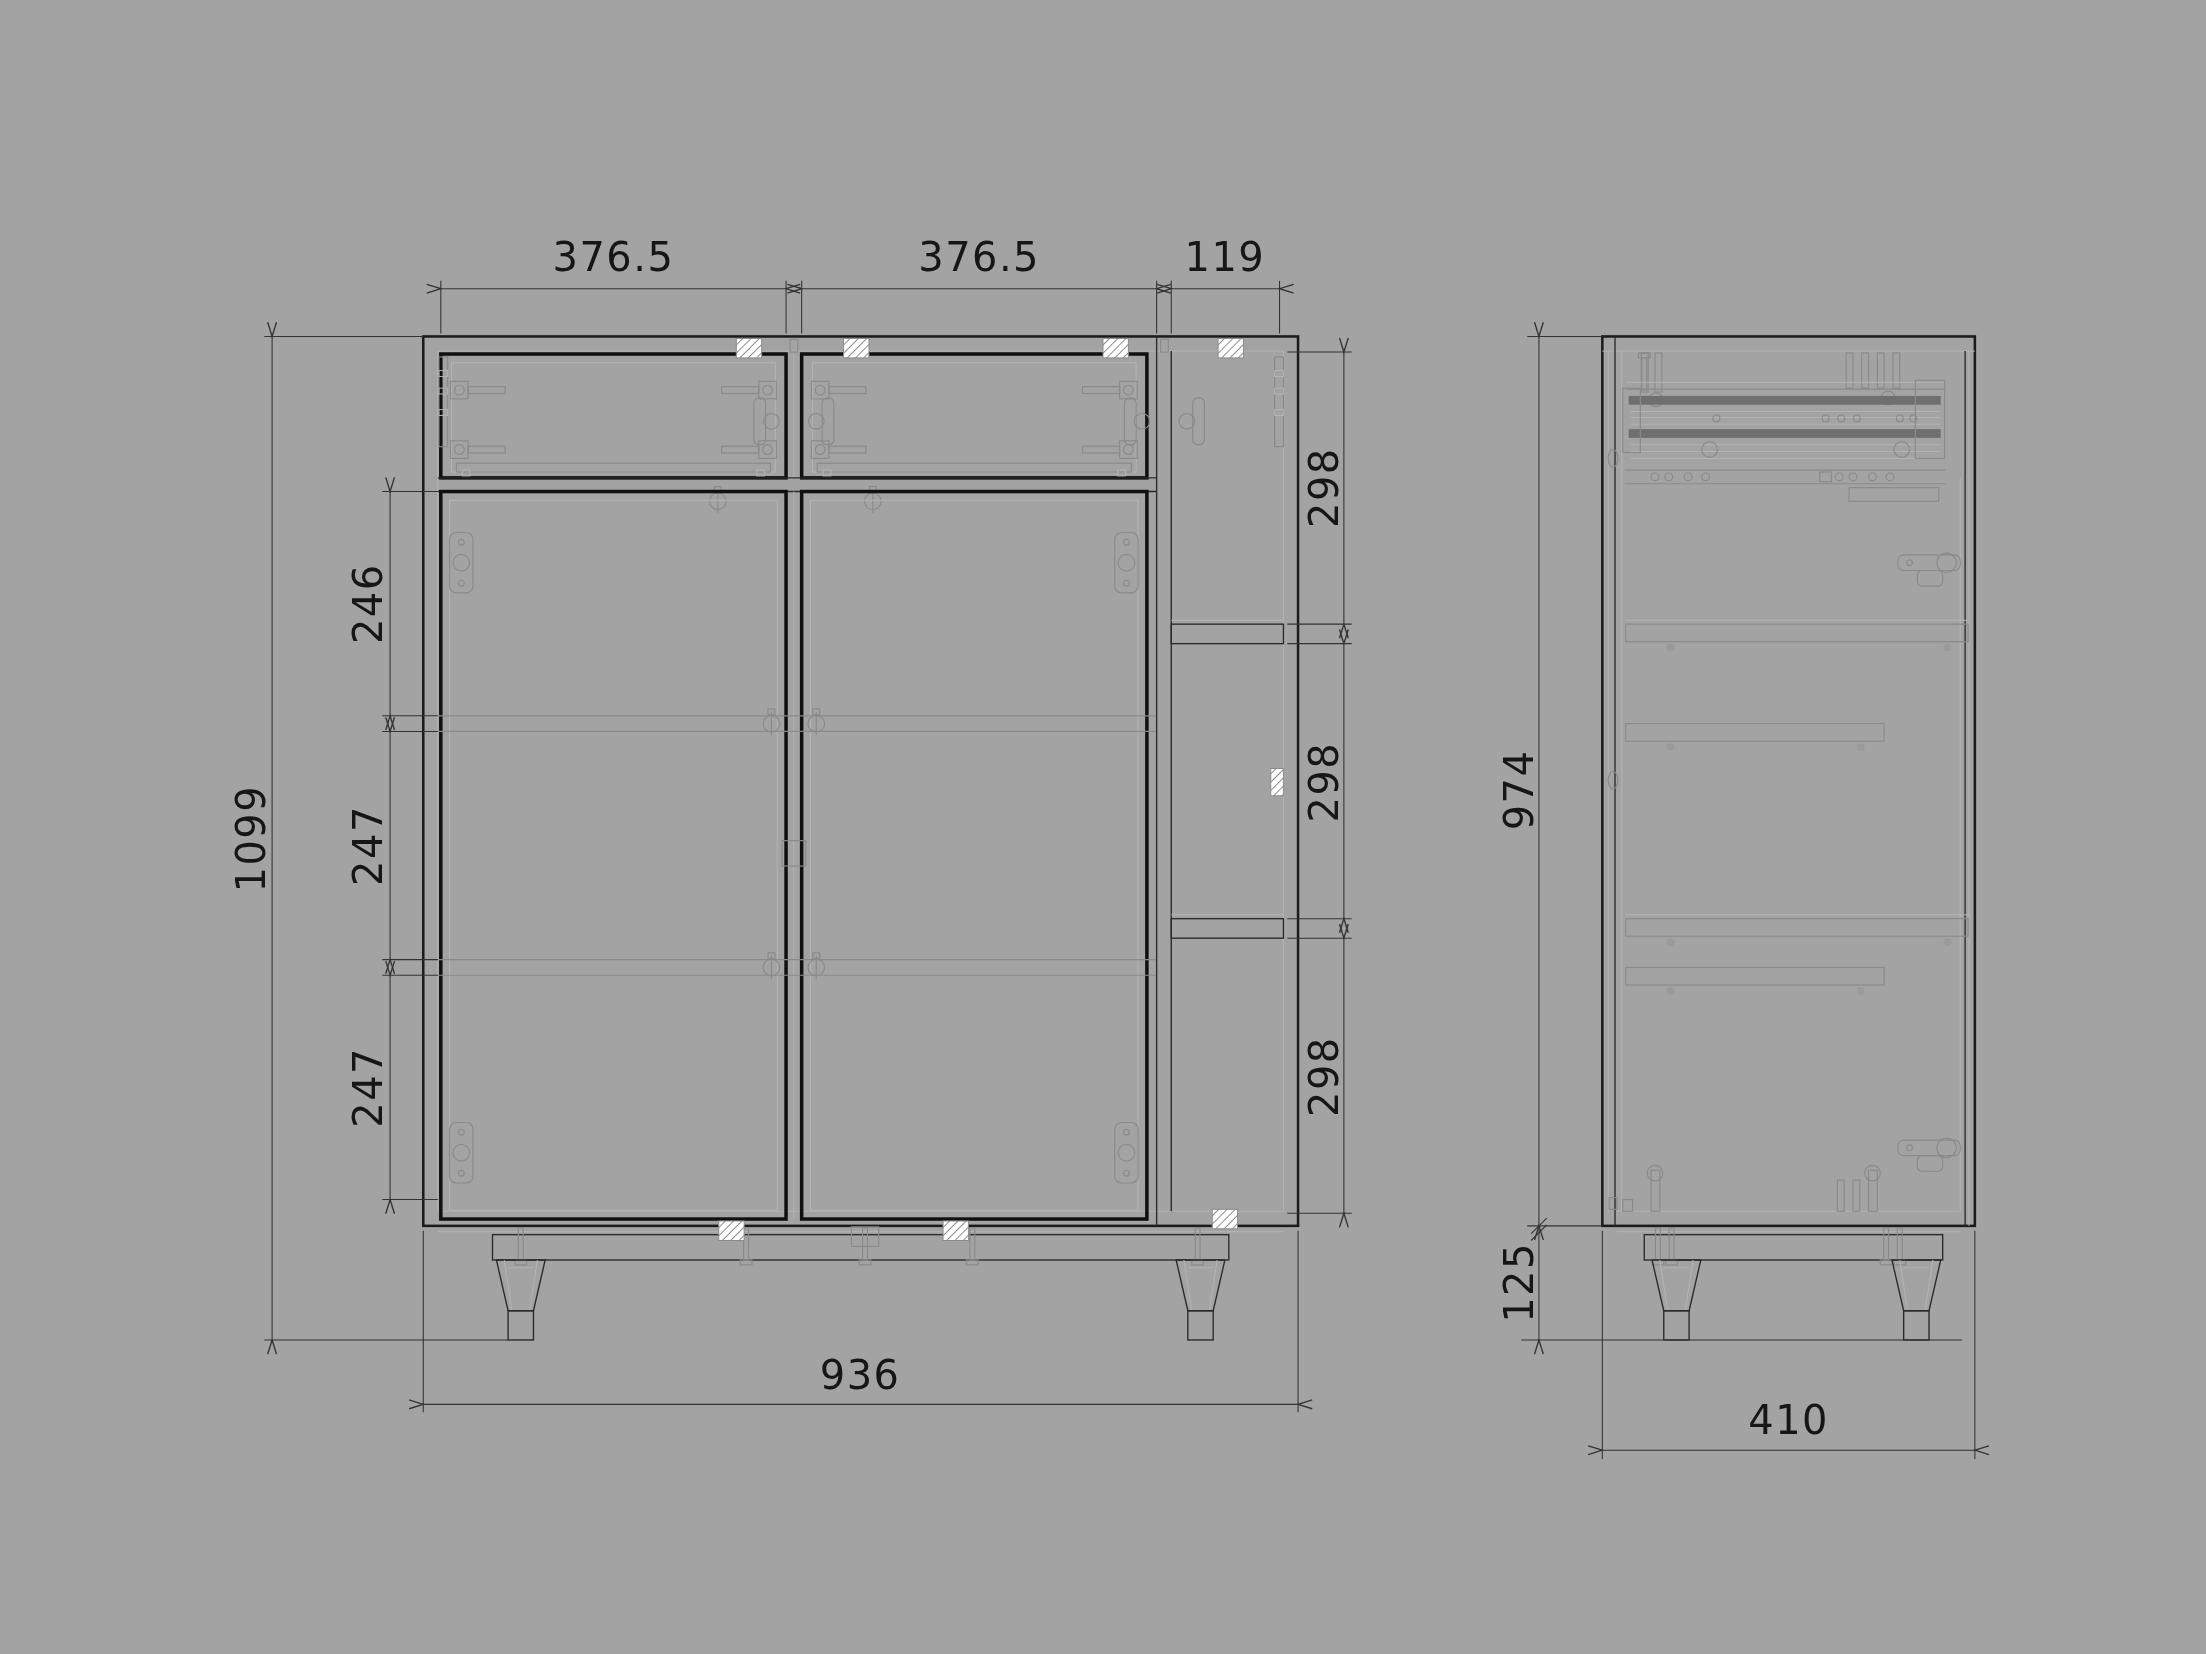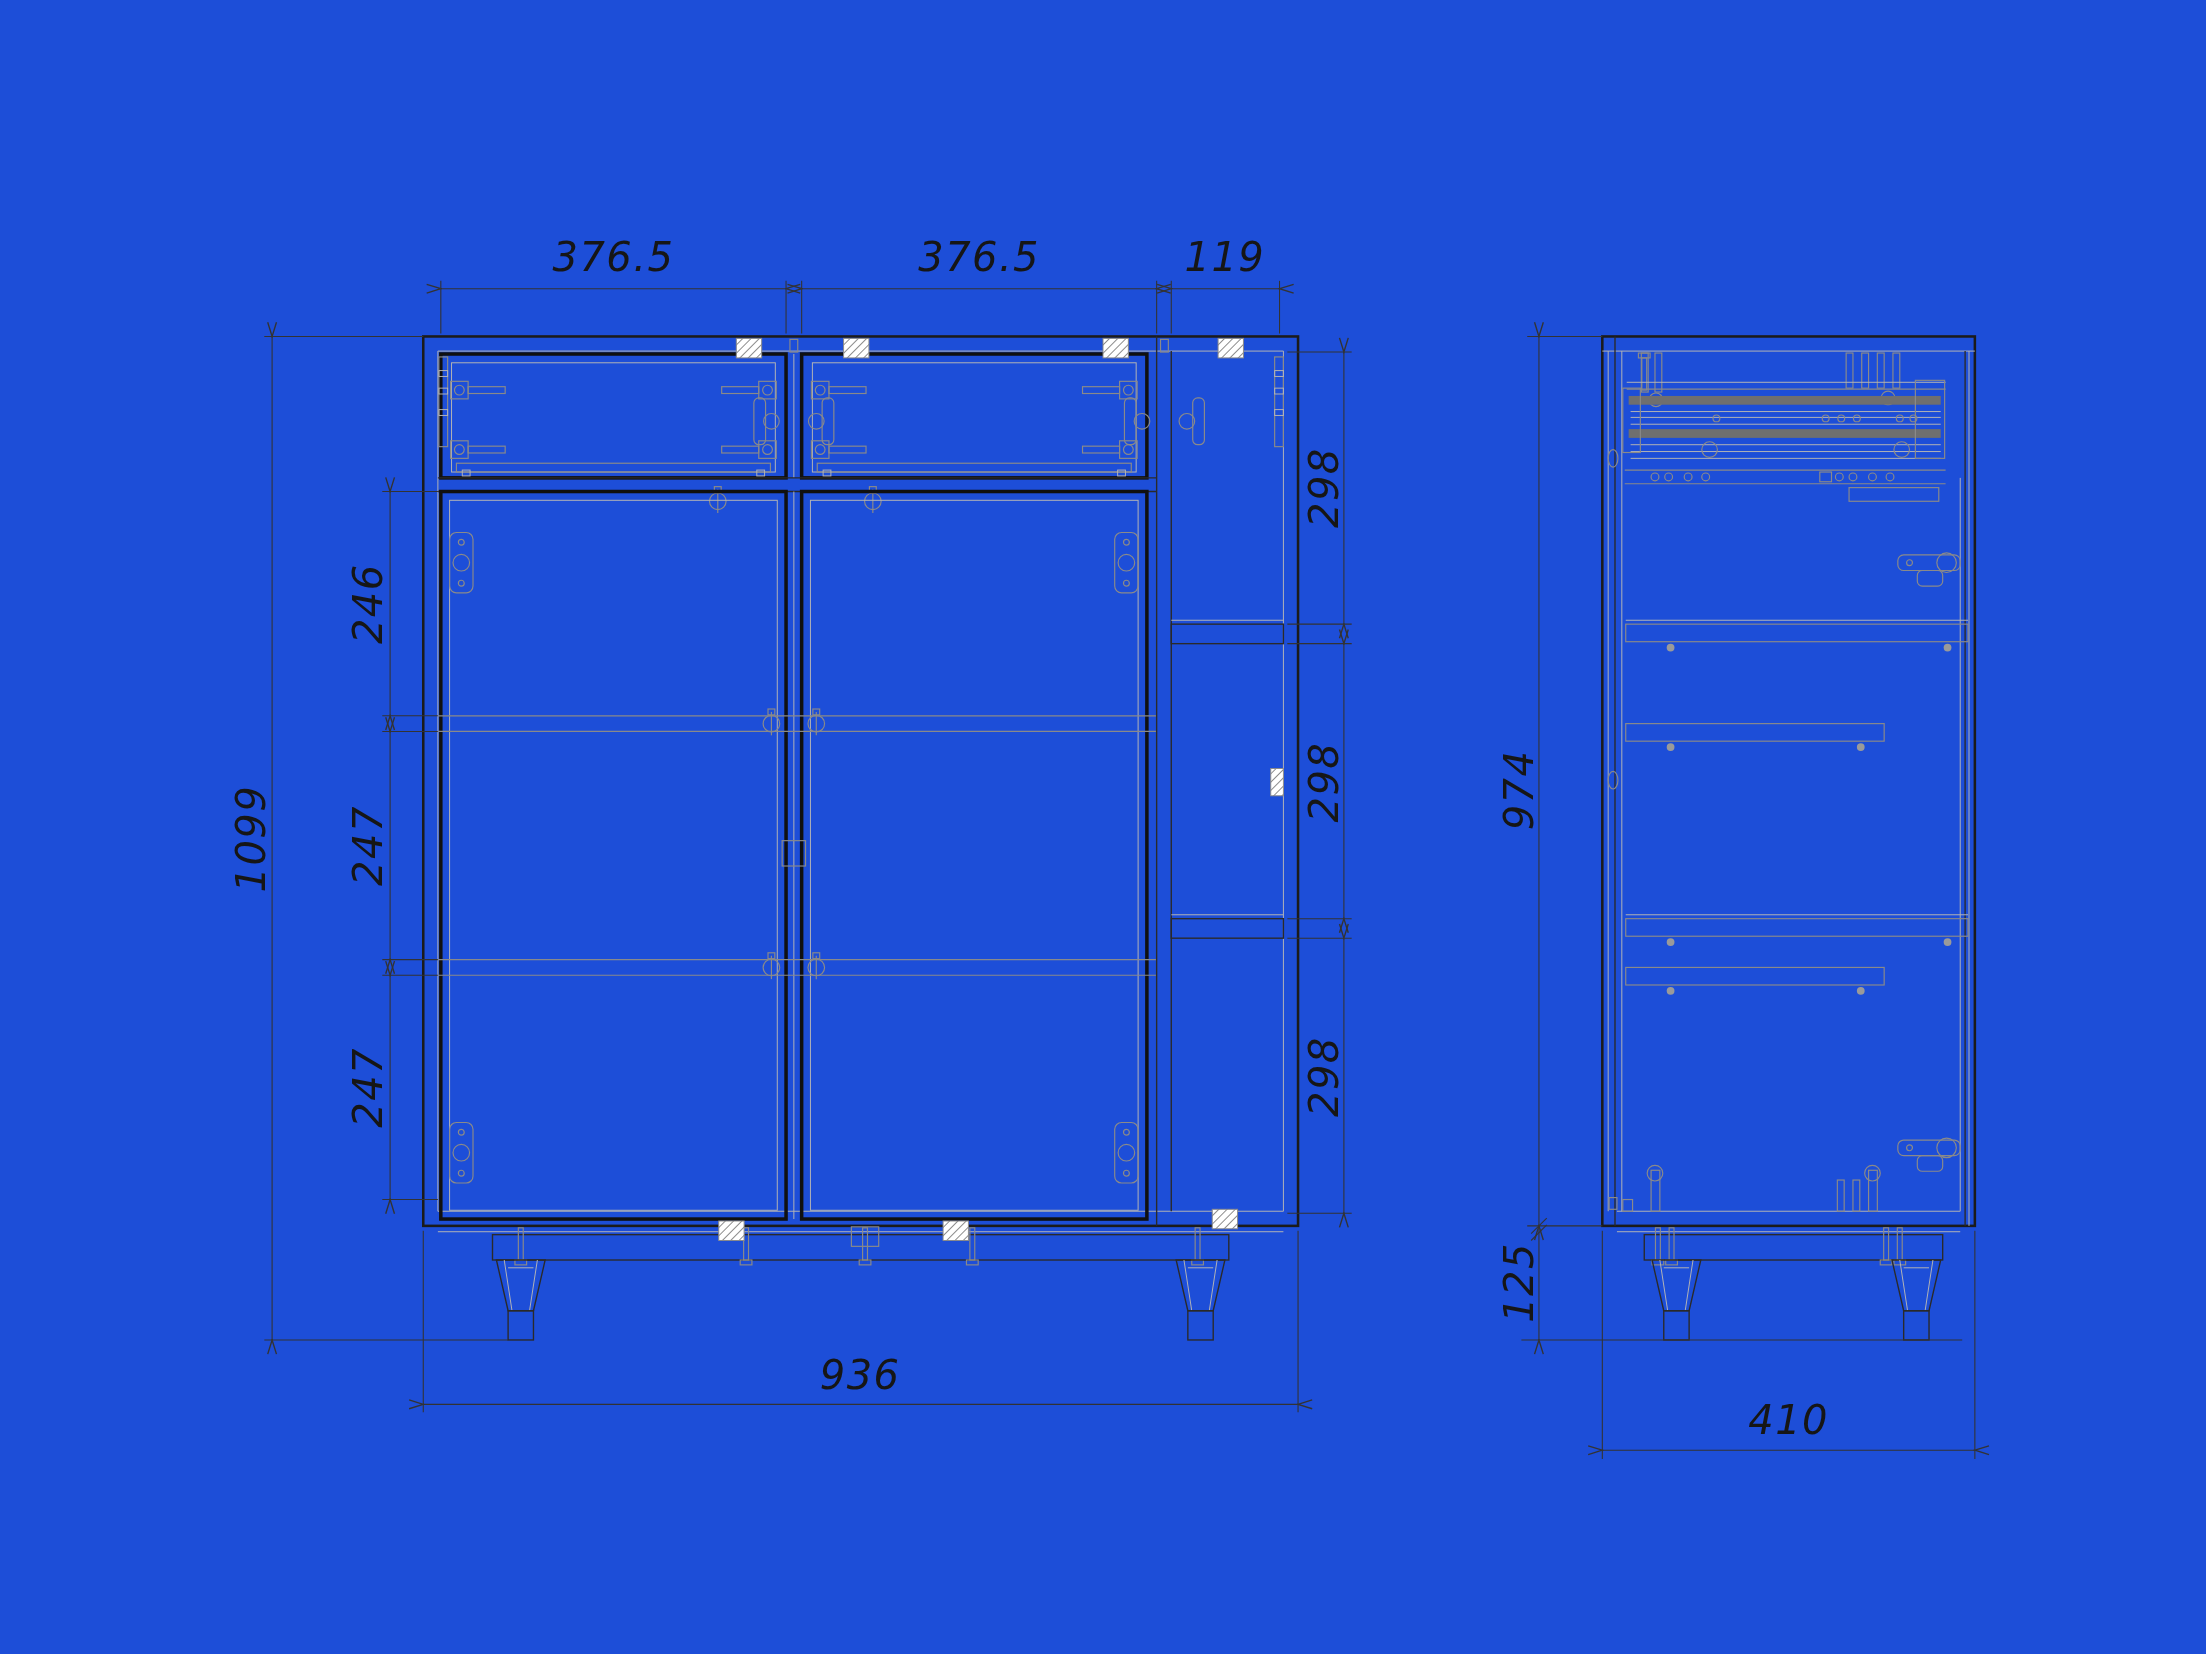--- a/index.html
+++ b/index.html
@@ -1,16 +1,16 @@
 <!DOCTYPE html>
 <html><head>
 <meta charset="utf-8">
 <style>
   html,body{margin:0;padding:0;background:#ffffff;}
-  #canvas{position:relative;width:2206px;height:1654px;background:#1d4ed8;overflow:hidden;font-style:italic;}
+  #canvas{position:relative;width:2206px;height:1654px;background:#a3a3a3;overflow:hidden;}
   svg{display:block;}
   .k2{stroke:#1b1b1b;stroke-width:2.6;fill:none}
   .k3{stroke:#101010;stroke-width:3.6;fill:none}
   .k1{stroke:#2a2a2a;stroke-width:1.4;fill:none}
   .dm{stroke:#333;stroke-width:1.1;fill:none}
   .g1{stroke:#8a8a8a;stroke-width:1.2;fill:none}
   .g2{stroke:#b5b5b5;stroke-width:1;fill:none}
   .gf{fill:#9a9a9a;stroke:none}
   .band{fill:#6f6f6f;stroke:none}
   .hb{fill:url(#hatch);stroke:#8a8a8a;stroke-width:1}

